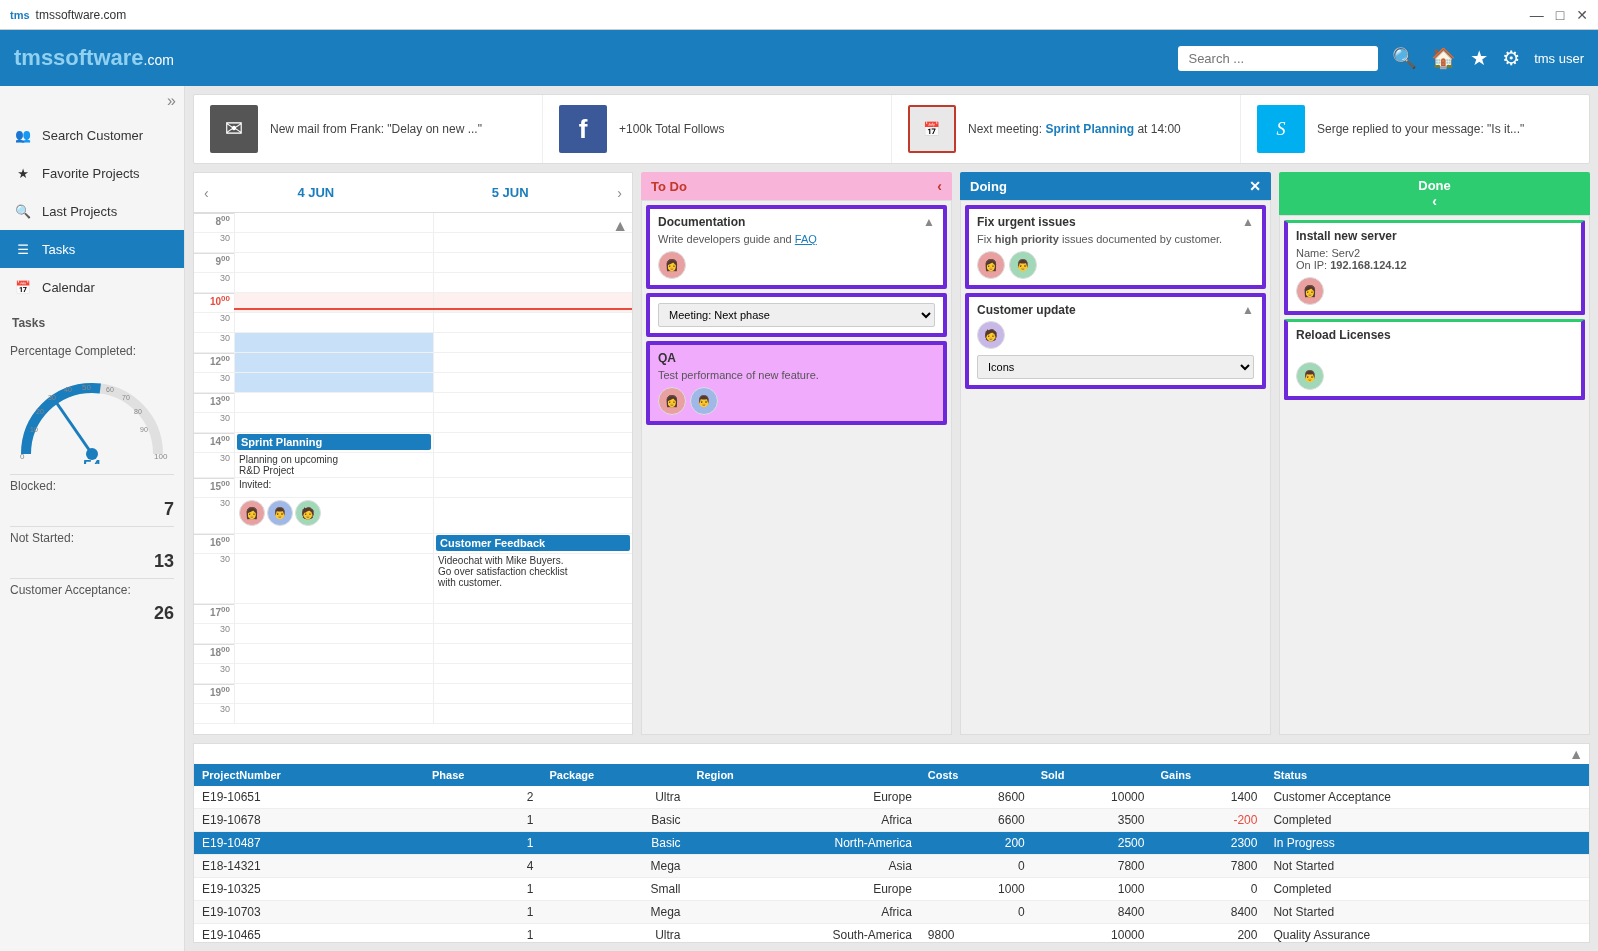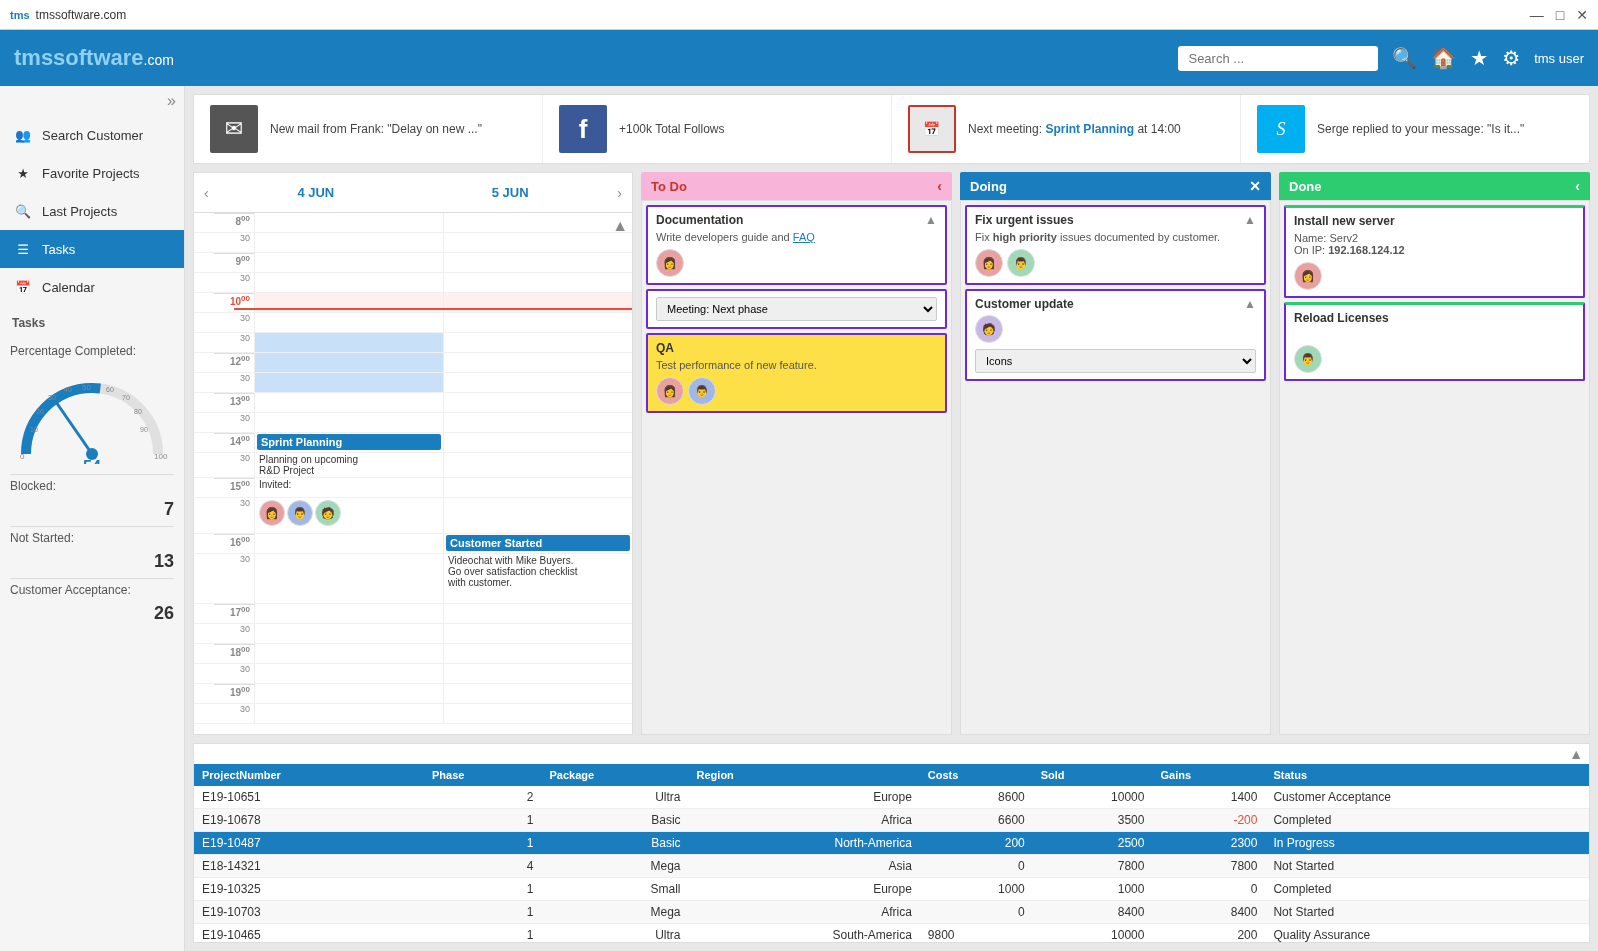--- a/index.html
+++ b/index.html
@@ -155,21 +155,20 @@
       padding: 12px 4px;
       color: #1a7dbd;
     }
     .cal-scroll { overflow-y: auto; flex: 1; position: relative; }
     .cal-scroll-btn { position: absolute; right: 4px; top: 4px; cursor: pointer; color: #888; font-size: 16px; z-index: 10; }
     .cal-time-row {
       display: flex;
       min-height: 20px;
       border-bottom: 1px solid #f0f0f0;
       position: relative;
-      padding-left: 20px;
     }
     .cal-time { width: 40px; font-size: 10px; color: #888; padding: 0 4px; text-align: right; flex-shrink: 0; position: relative; }
     .cal-time.hour { font-weight: bold; border-top: 1px solid #ddd; }
     .cal-cell { flex: 1; border-left: 1px solid #eee; min-height: 18px; position: relative; }
     .cal-event {
       background: #1a7dbd;
       color: #fff;
       font-size: 11px;
       font-weight: bold;
       padding: 2px 4px;
@@ -196,25 +195,25 @@
       display: flex;
       align-items: center;
       justify-content: space-between;
       padding: 6px 10px;
       font-weight: bold;
       font-size: 13px;
       border-radius: 2px 2px 0 0;
     }
     .kanban-todo .kanban-header { background: #f8b4d9; color: #c0392b; }
     .kanban-doing .kanban-header { background: #1a7dbd; color: #fff; }
-    .kanban-done .kanban-header { background: #2ecc71; color: #fff; }
+    .kanban-done .kanban-header { background: #2ecc71; color: #fff; flex-direction: column; }
     .kanban-body { flex: 1; background: #f0f0f0; border: 1px solid #ddd; overflow-y: auto; padding: 4px; display: flex; flex-direction: column; gap: 4px; }
     .kanban-card {
       background: #fff;
-      border: 2px solid #6d28d9;
+      border: 4px solid #6d28d9;
       border-radius: 2px;
       padding: 6px 8px;
       font-size: 12px;
     }
     .kanban-card-title { font-weight: bold; color: #333; margin-bottom: 4px; }
     .kanban-card-body { color: #555; font-size: 11px; margin-bottom: 6px; }
     .kanban-card-body a { color: #1a7dbd; }
     .kanban-card-avatars { display: flex; gap: 4px; }
     .avatar-circle {
       width: 28px; height: 28px; border-radius: 50%;
@@ -477,21 +476,21 @@
                 <div class="avatar-circle avatar-m2" style="width:26px;height:26px;">🧑</div>
               </div>
             </div>
             <div class="cal-cell"></div>
           </div>
 
           <div class="cal-time-row">
             <div class="cal-time hour">16<sup style="font-size:8px;">00</sup></div>
             <div class="cal-cell"></div>
             <div class="cal-cell">
-              <div class="cal-event">Customer Started</div>
+              <div class="cal-event">Customer Feedback</div>
             </div>
           </div>
           <div class="cal-time-row" style="height:50px;">
             <div class="cal-time" style="font-size:9px;">30</div>
             <div class="cal-cell"></div>
             <div class="cal-cell">
               <div class="cal-event-text">Videochat with Mike Buyers.<br>Go over satisfaction checklist<br>with customer.</div>
             </div>
           </div>
 
@@ -550,21 +549,21 @@
                 <div class="avatar-circle avatar-f">👩</div>
               </div>
             </div>
 
             <div class="kanban-card">
               <select class="kanban-card-dropdown">
                 <option>Meeting: Next phase</option>
               </select>
             </div>
 
-            <div class="kanban-card" style="background:#fde047;">
+            <div class="kanban-card" style="background:#f0abfc;">
               <div class="kanban-card-title">QA</div>
               <div class="kanban-card-body">Test performance of new feature.</div>
               <div class="kanban-card-avatars">
                 <div class="avatar-circle avatar-f">👩</div>
                 <div class="avatar-circle avatar-m">👨</div>
               </div>
             </div>
           </div>
         </div>
 

